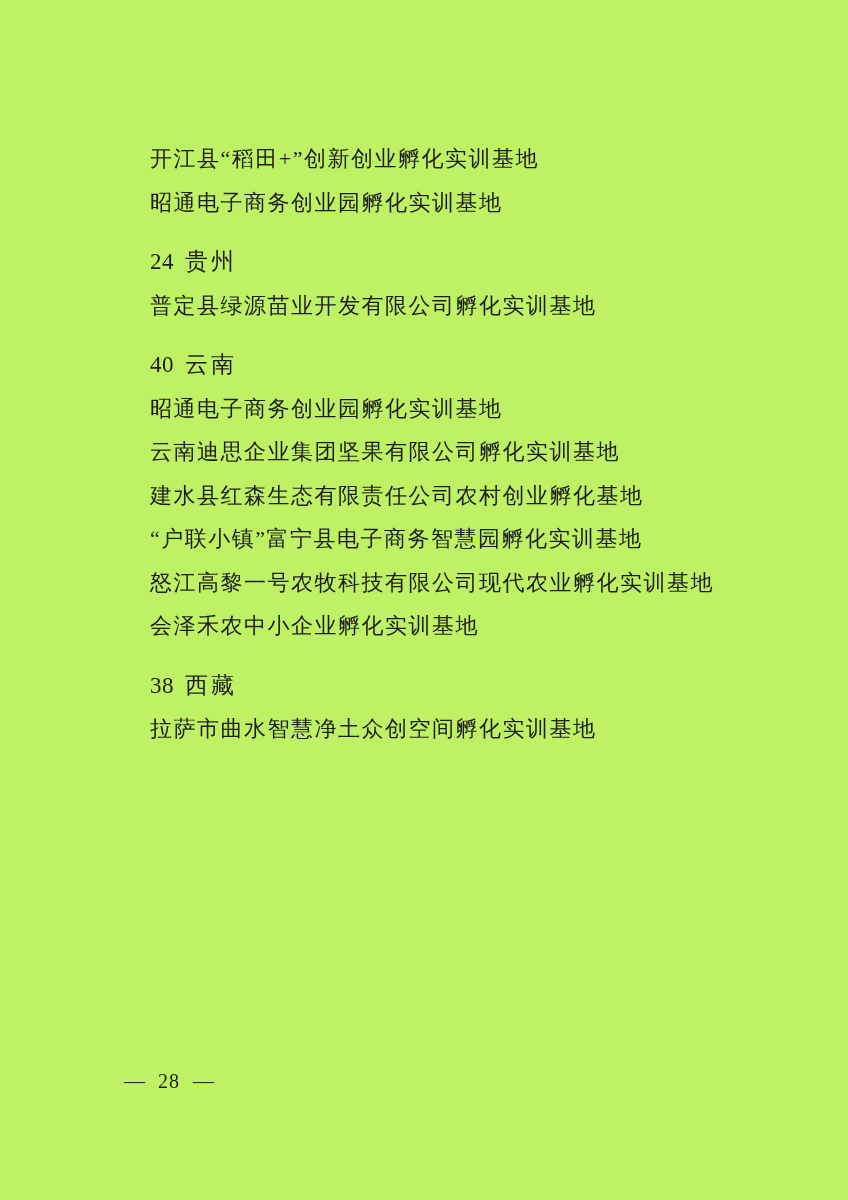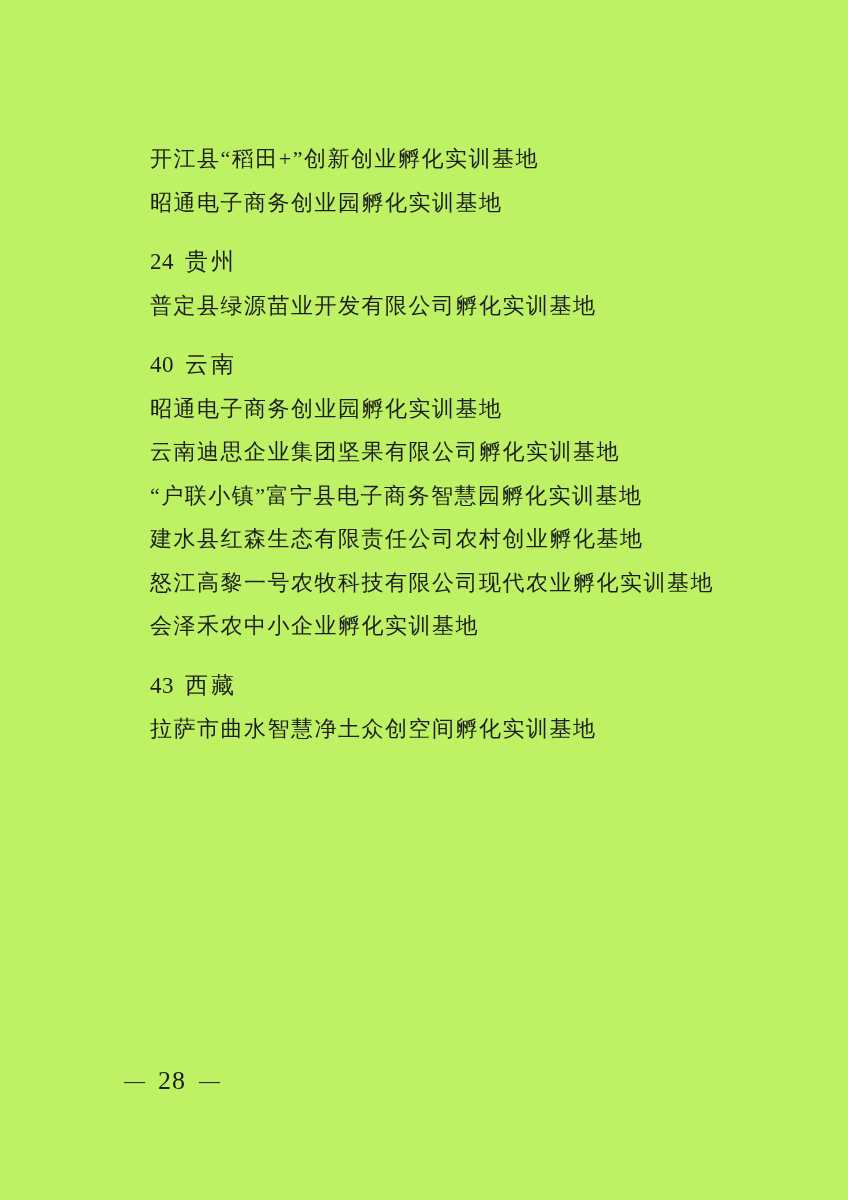--- a/index.html
+++ b/index.html
@@ -54,44 +54,44 @@
     left: 124px;
     top: 1068px;
     font-size: 21px;
     line-height: 26px;
     display: flex;
     align-items: center;
     gap: 13px;
     letter-spacing: 0;
   }
   .footer .pgnum {
-    font-size: 26px;
+    font-size: 20px;
     letter-spacing: 1px;
   }
 </style>
 </head>
 <body>
 
 <div class="page">
   <div class="content">
     <div id="intro-list">
         <p class="entry">开江县“稻田+”创新创业孵化实训基地</p>
         <p class="entry">昭通电子商务创业园孵化实训基地</p>
       </div>
     <div id="sections">
         <h2 class="section-heading"><span class="sec-num">24</span><span class="sec-name">贵州</span></h2>
         <p class="entry">普定县绿源苗业开发有限公司孵化实训基地</p>
         <h2 class="section-heading"><span class="sec-num">40</span><span class="sec-name">云南</span></h2>
         <p class="entry">昭通电子商务创业园孵化实训基地</p>
         <p class="entry">云南迪思企业集团坚果有限公司孵化实训基地</p>
+        <p class="entry">建水县红森生态有限责任公司农村创业孵化基地</p>
         <p class="entry">“户联小镇”富宁县电子商务智慧园孵化实训基地</p>
-        <p class="entry">建水县红森生态有限责任公司农村创业孵化基地</p>
         <p class="entry">怒江高黎一号农牧科技有限公司现代农业孵化实训基地</p>
         <p class="entry">会泽禾农中小企业孵化实训基地</p>
-        <h2 class="section-heading"><span class="sec-num">43</span><span class="sec-name">西藏</span></h2>
+        <h2 class="section-heading"><span class="sec-num">38</span><span class="sec-name">西藏</span></h2>
         <p class="entry">拉萨市曲水智慧净土众创空间孵化实训基地</p>
       </div>
   </div>
   <div class="footer">
     <span class="dash">—</span>
     <span class="pgnum">28</span>
     <span class="dash">—</span>
   </div>
 </div>
 

